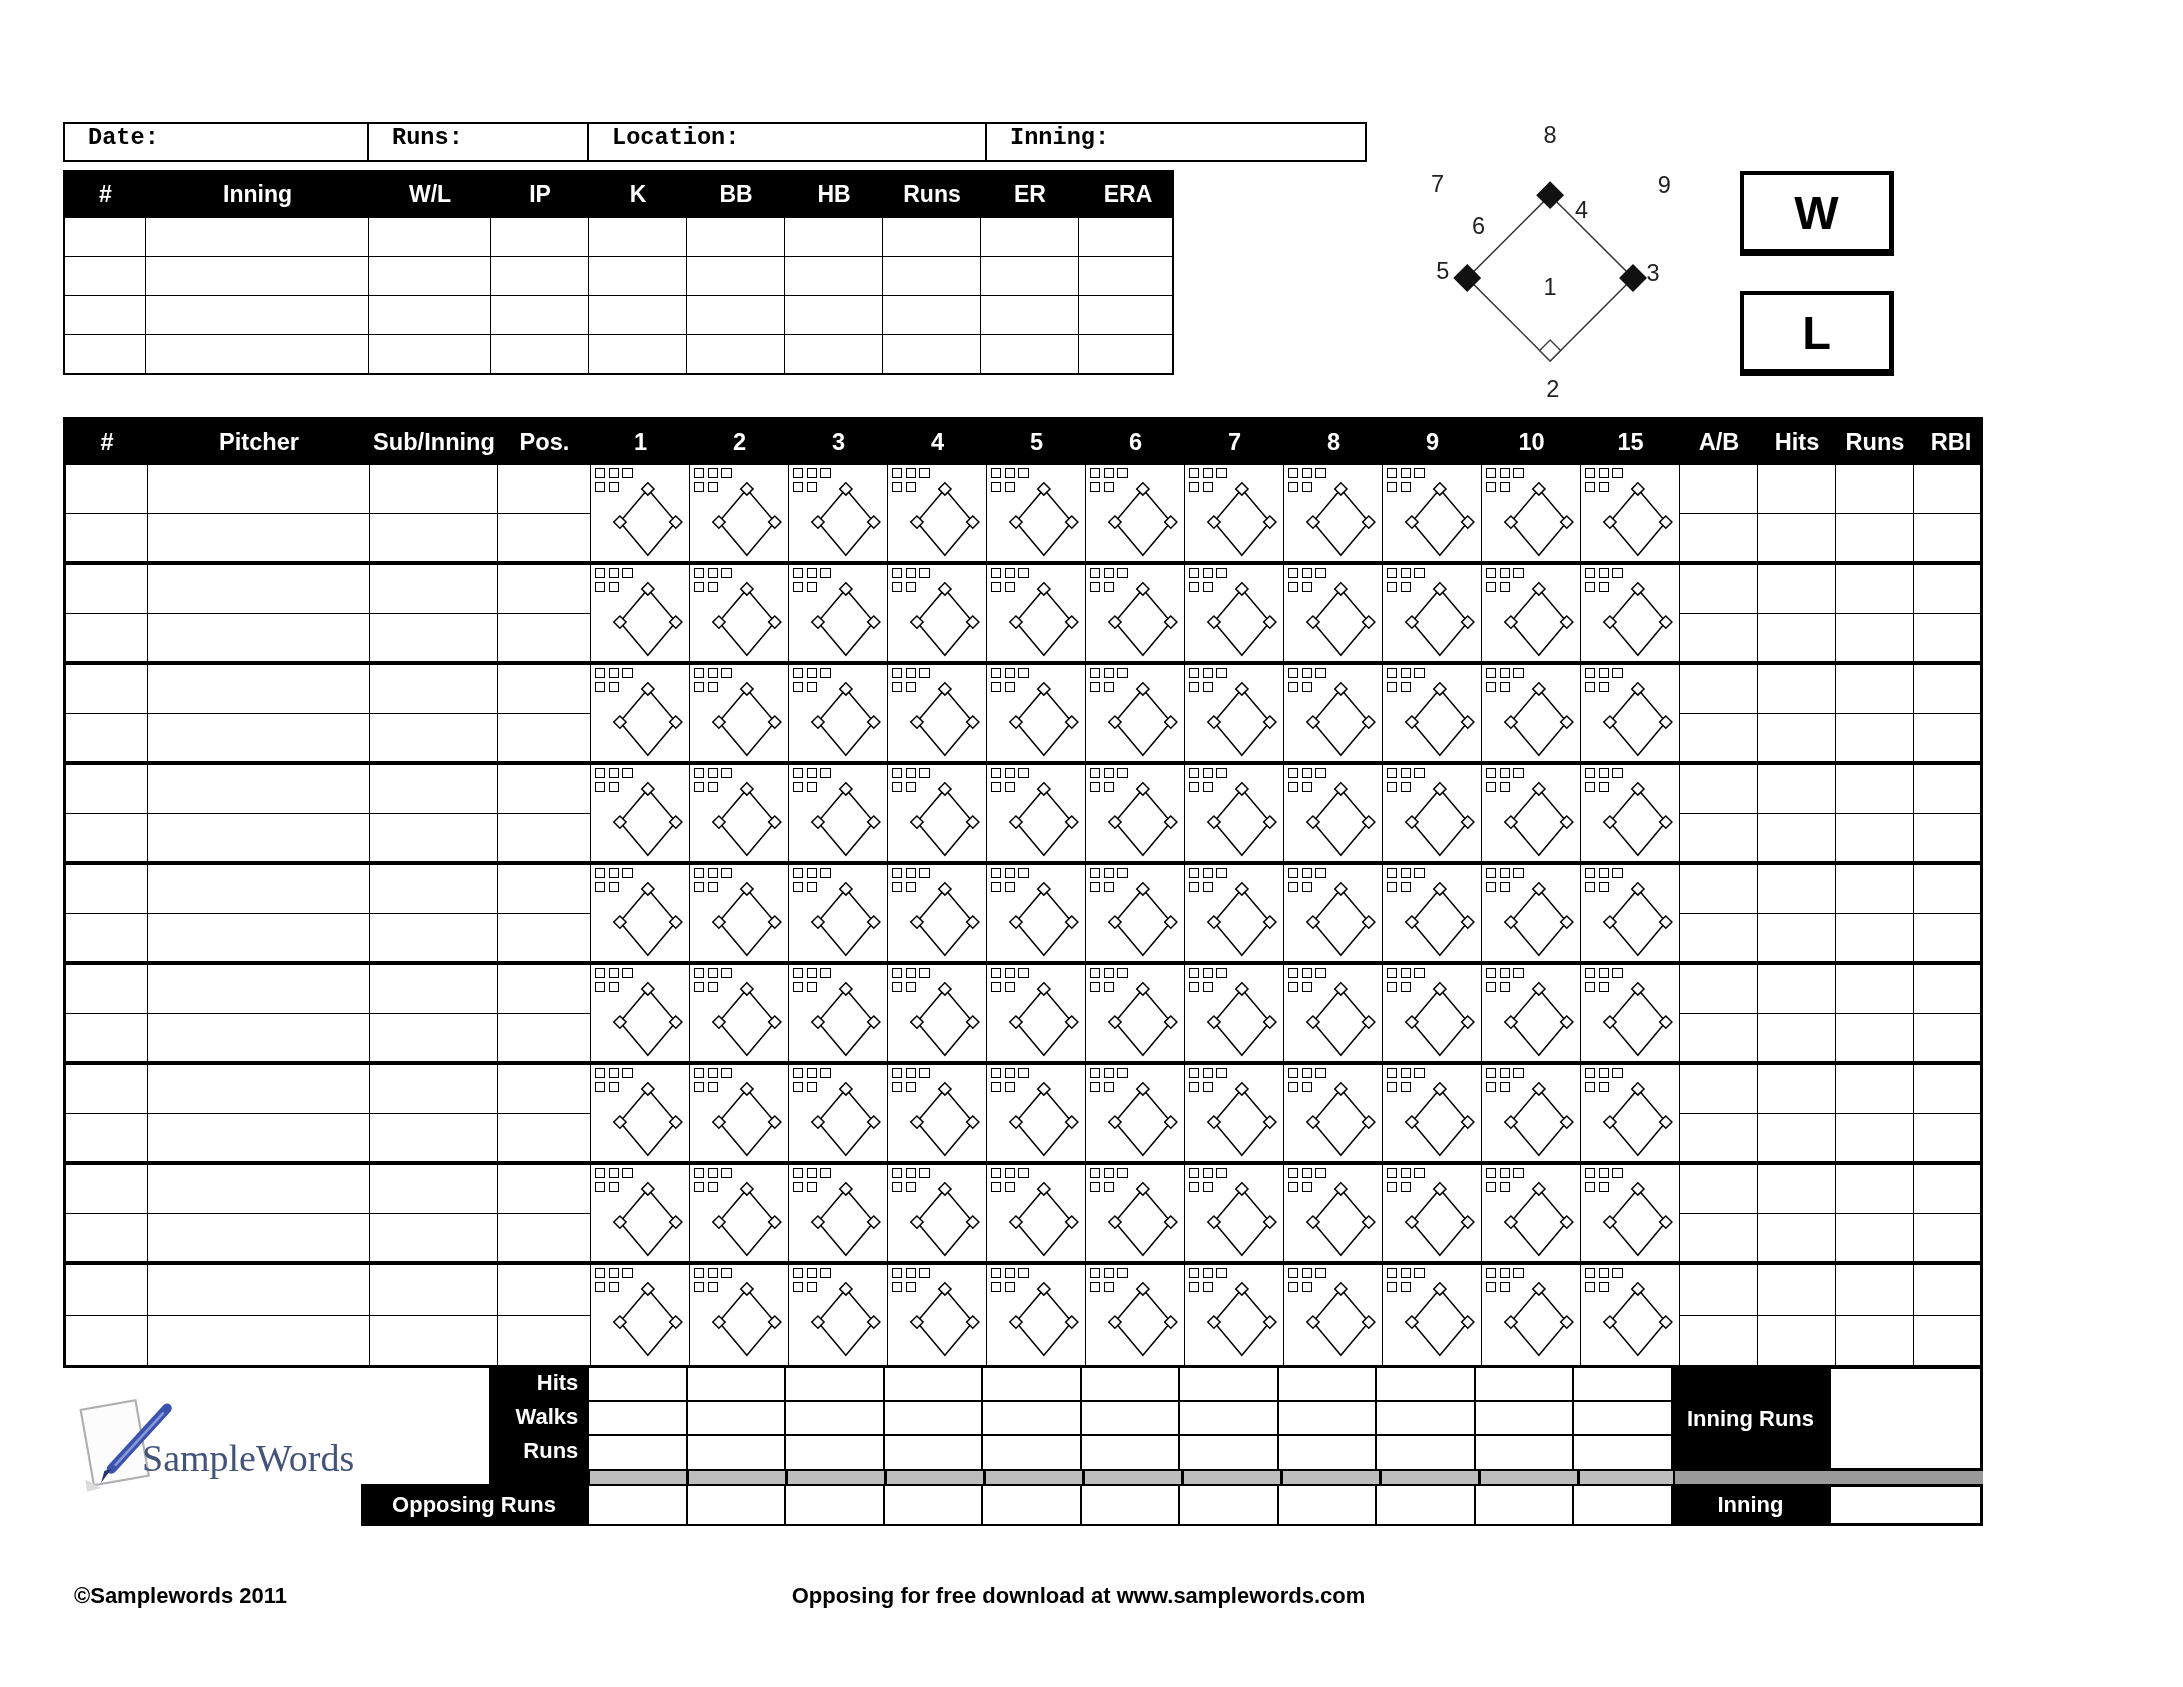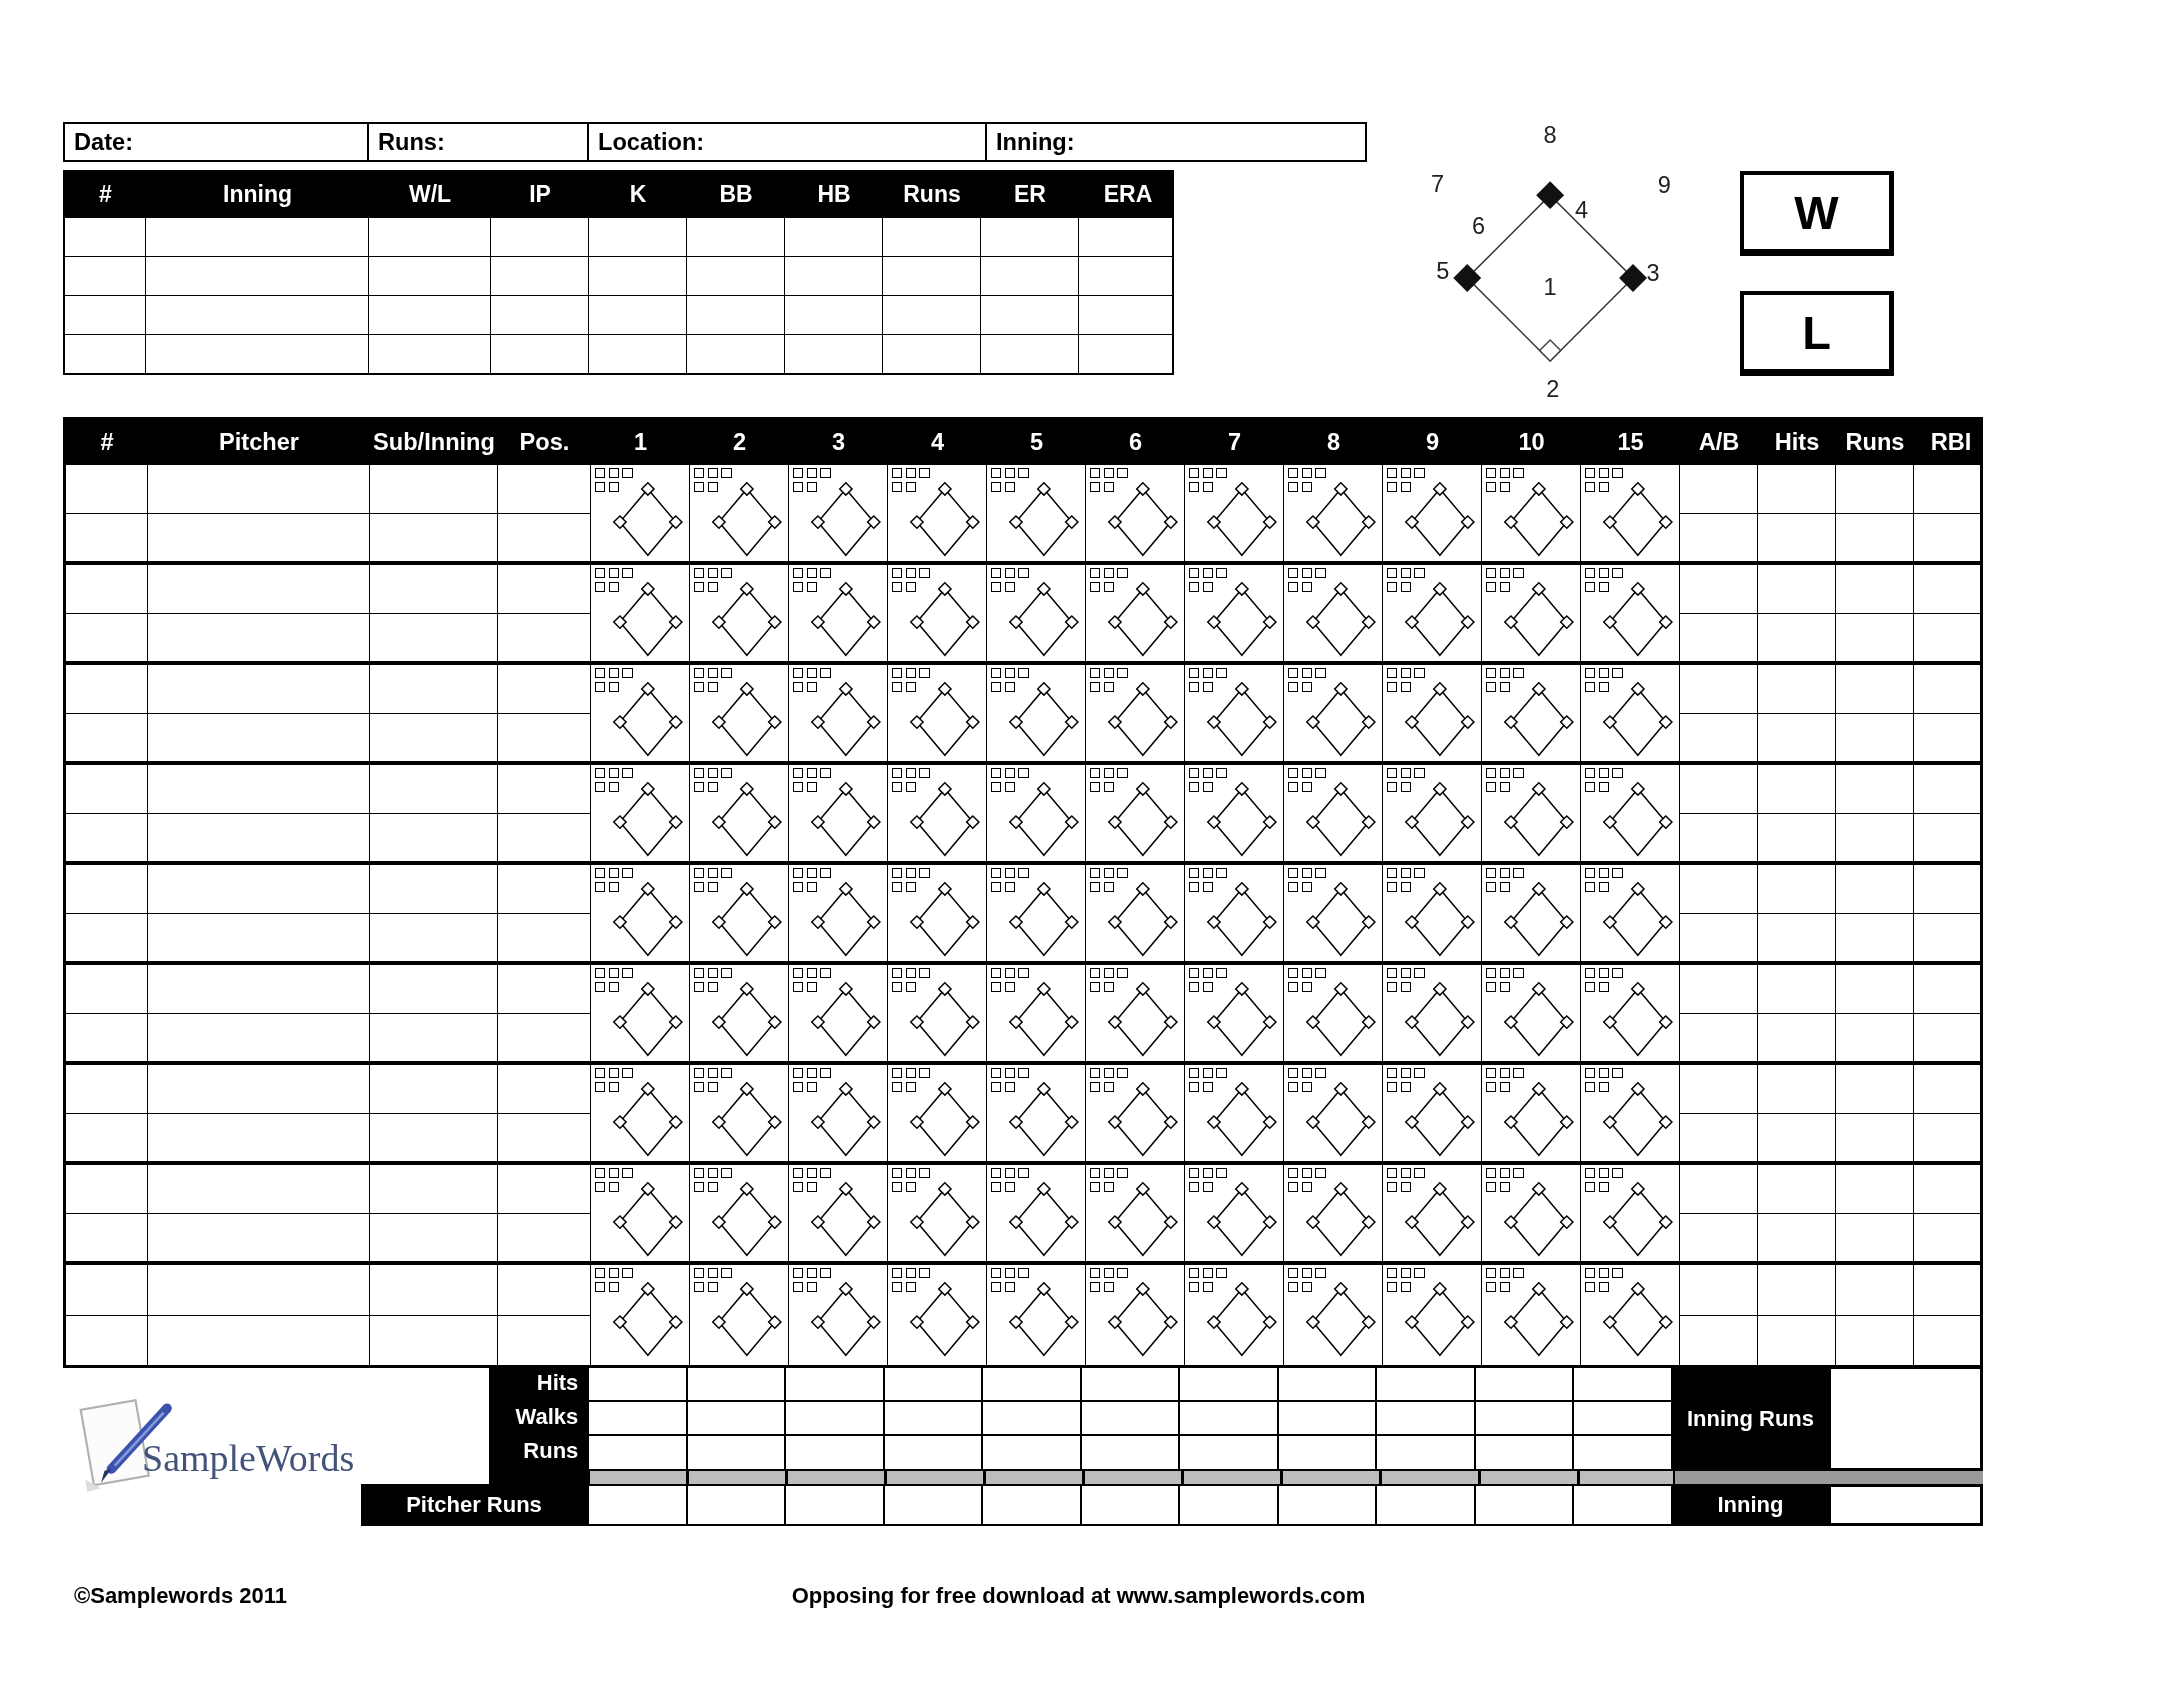--- a/index.html
+++ b/index.html
@@ -1,21 +1,21 @@
 <!DOCTYPE html>
 <html style="font-size:14px"><head>
 <meta charset="utf-8">
 <style>
   html,body{margin:0;padding:0;background:#fff;}
   body{width:2184px;height:1687px;position:relative;font-family:"Liberation Sans",sans-serif;color:#000;overflow:hidden;}
   .abs{position:absolute;}
 
   
   #infobar{position:absolute;left:63px;top:122px;width:1304px;height:40px;border:2.6px solid #000;box-sizing:border-box;display:flex;background:#fff;overflow:hidden;}
-  .info-cell{border-right:2.6px solid #000;box-sizing:border-box;display:flex;align-items:center;padding-left:9px;font-weight:bold;font-size:23.6px;flex-shrink:0;}
+  .info-cell{border-right:2.6px solid #000;box-sizing:border-box;display:flex;padding-left:23px;font-weight:bold;font-size:23.6px;flex-shrink:0;font-family:Liberation Mono, monospace;}
   .info-cell:last-child{border-right:none;flex:1;}
 
   
   #pitcher-table{position:absolute;left:63px;top:170px;width:1111px;border:2.6px solid #000;box-sizing:border-box;background:#fff;overflow:hidden;}
   .hdr{display:flex;background:#000;color:#fff;font-weight:bold;}
   #pitcher-table .hdr{height:45px;font-size:23px;}
   .hcell{display:flex;align-items:center;justify-content:center;box-sizing:border-box;flex-shrink:0;}
   .prow{display:flex;height:39px;border-top:1.7px solid #000;box-sizing:border-box;}
   .pcell{border-right:1.7px solid #000;box-sizing:border-box;height:100%;flex-shrink:0;background:#fff;}
   .pcell:last-child{border-right:none;}
@@ -1784,21 +1784,21 @@
       </div>
     </div>
   </div>
 
 <div id="hwr-box">
   <span class="hwr-label">Hits</span>
   <span class="hwr-label">Walks</span>
   <span class="hwr-label">Runs</span>
 </div>
 <div id="opp-box">
-  <span>Pitcher Runs</span>
+  <span>Opposing Runs</span>
 </div>
 <div class="brow" id="row-hits">
     <div class="bcell"></div>
     <div class="bcell"></div>
     <div class="bcell"></div>
     <div class="bcell"></div>
     <div class="bcell"></div>
     <div class="bcell"></div>
     <div class="bcell"></div>
     <div class="bcell"></div>

